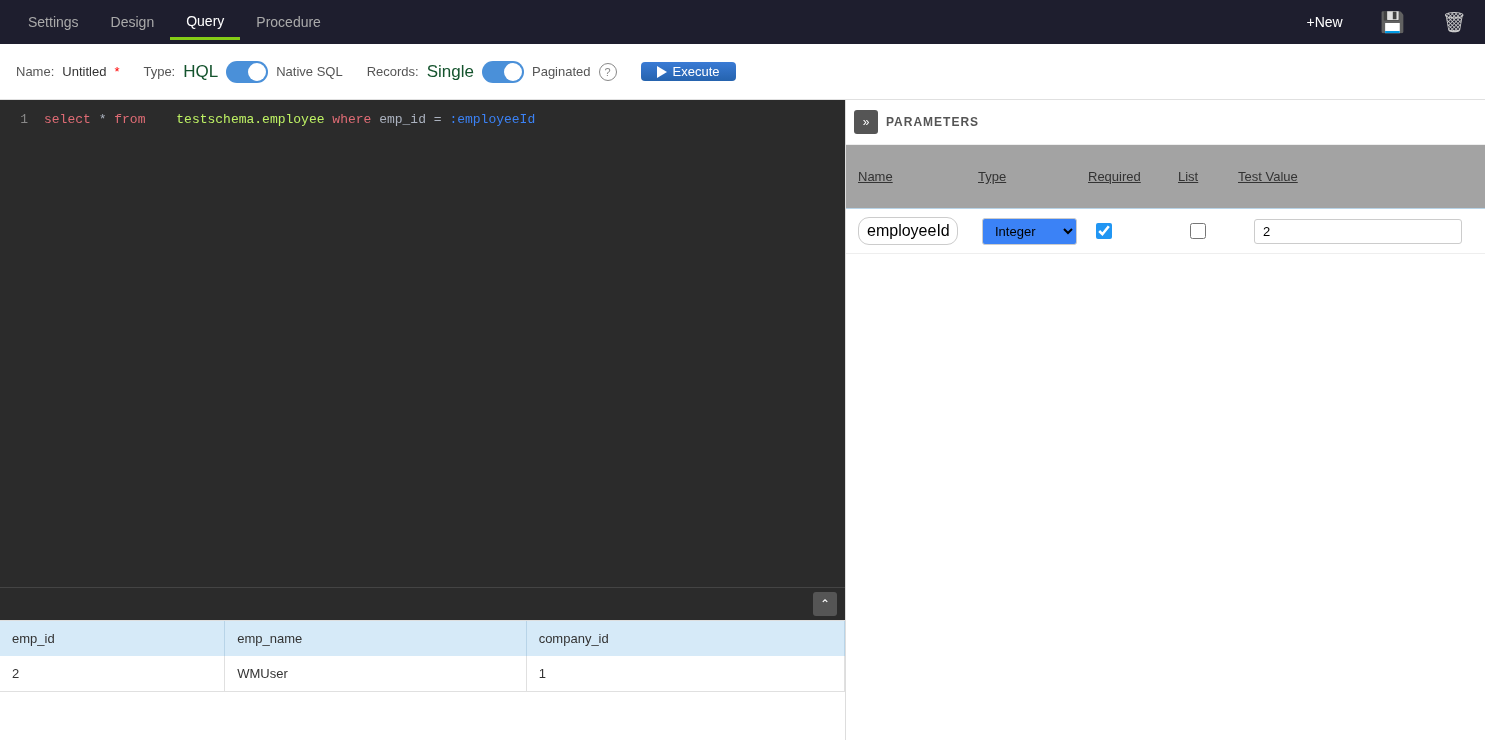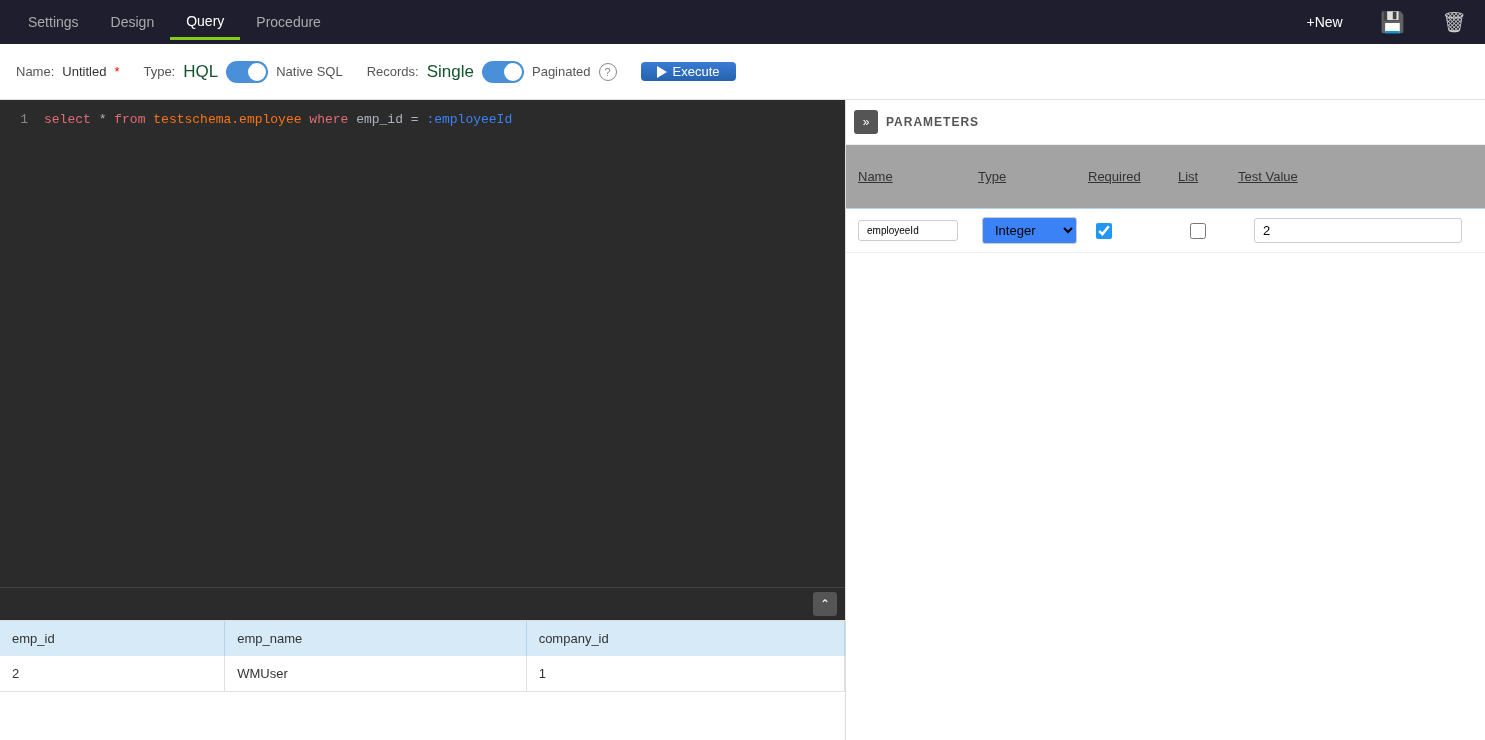--- a/index.html
+++ b/index.html
@@ -160,21 +160,21 @@
     .code-content {
       padding: 12px 8px;
       font-family: 'Courier New', monospace;
       font-size: 13px;
       color: #f8f8f2;
       white-space: pre;
     }
     .kw-select { color: #e06c75; }
     .kw-from { color: #e06c75; }
     .kw-where { color: #e06c75; }
-    .schema-table { color: #f97316; }
+    .schema-table { color: #bef264; margin-left: 23px; }
     .column { color: #abb2bf; }
     .param { color: #3b82f6; }
     .operator { color: #abb2bf; }
 
     
     .collapse-bar {
       background: #2b2b2b;
       display: flex;
       justify-content: flex-end;
       padding: 4px 8px;
@@ -269,23 +269,23 @@
     .params-row {
       display: grid;
       grid-template-columns: 120px 110px 90px 60px 1fr;
       padding: 8px 12px;
       border-bottom: 1px solid #eee;
       align-items: center;
       gap: 4px;
     }
     .params-name-input {
       border: 1px solid #ccc;
-      border-radius: 3px;
+      border-radius: 11px;
       padding: 4px 8px;
-      font-size: 10px;
+      font-size: 16px;
       width: 100px;
     }
     .params-type-select {
       border: 1px solid #ccc;
       border-radius: 3px;
       padding: 4px 8px;
       font-size: 13px;
       width: 95px;
       background: #3b82f6;
     }

